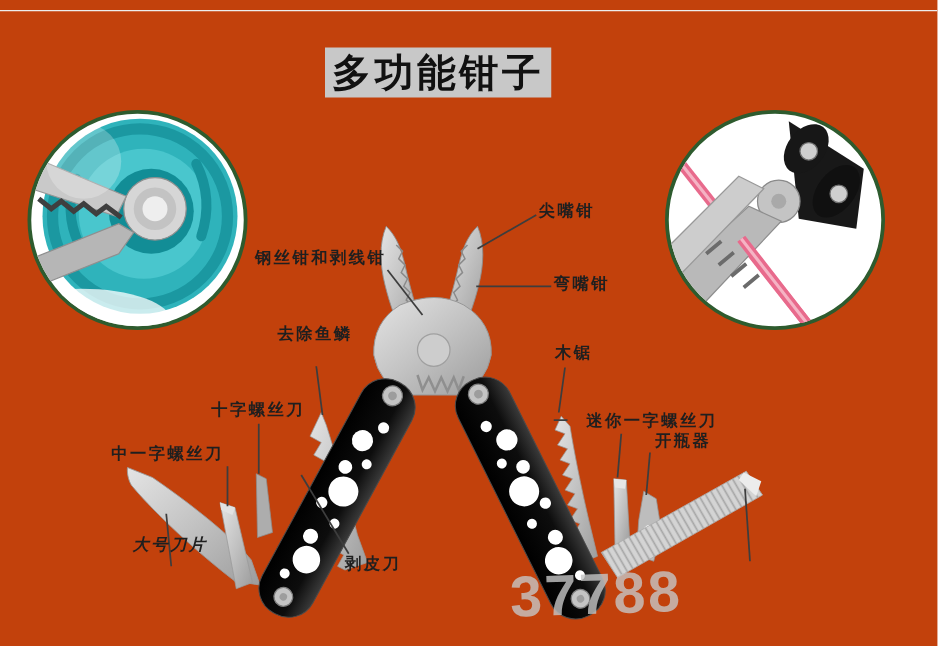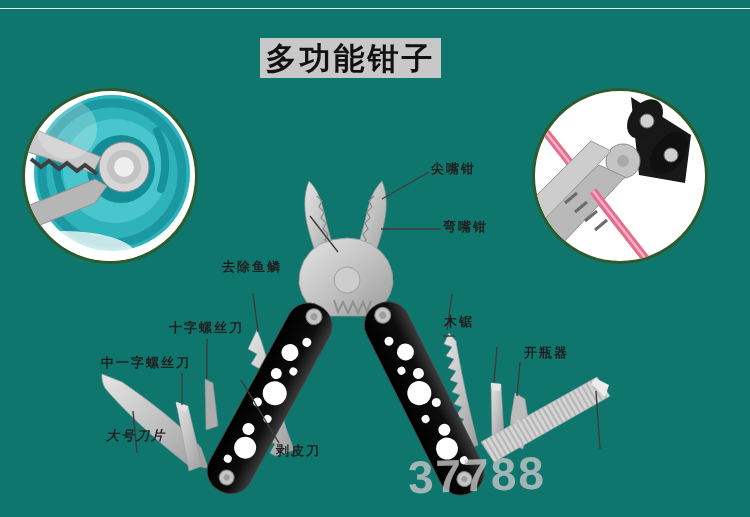--- a/index.html
+++ b/index.html
@@ -1,17 +1,17 @@
 <!DOCTYPE html>
 <html><head>
 <meta charset="utf-8">
 <style>
   html,body{margin:0;padding:0;background:#ffffff;}
   .stage{
-    position:relative;width:750px;height:517px;background:#0f766e;overflow:hidden;
+    position:relative;width:750px;height:517px;background:#c2410c;overflow:hidden;
     font-family:"Liberation Serif","DejaVu Serif",serif;
   }
   .top-divider{position:absolute;left:0;top:8px;width:100%;height:1px;background:#ededed;}
   .title-box{
     position:absolute;left:260px;top:38px;width:181px;height:40px;background:#c8c8c8;
     display:flex;align-items:center;justify-content:center;
     font-size:31px;font-weight:bold;color:#111;letter-spacing:3px;line-height:1;
   }
   .inset{
     position:absolute;width:176px;height:176px;box-sizing:border-box;
@@ -171,25 +171,27 @@
       <path d="M182,373 L182,405"></path>
       <path d="M137,453 L133,411"></path>
       <path d="M279,443 L241,380"></path>
       <path d="M452,294 L447,330 M443,336 L454,336"></path>
       <path d="M497,347 L494,382"></path>
       <path d="M520,362 L517,396"></path>
       <path d="M600,449 L596,391"></path>
     </g>
   </svg>
 
+  <div class="label" style="left:204px;top:199px;">钢丝钳和剥线钳</div>
   <div class="label" style="left:431px;top:162px;">尖嘴钳</div>
   <div class="label" style="left:443px;top:220px;">弯嘴钳</div>
   <div class="label" style="left:222px;top:260px;text-align:center;">去除鱼鳞</div>
   <div class="label" style="left:169px;top:321px;">十字螺丝刀</div>
-  <div class="label" style="left:101px;top:356px;">中一字螺丝刀</div>
+  <div class="label" style="left:89px;top:356px;">中一字螺丝刀</div>
   <div class="label" style="left:106px;top:429px;font-style:italic;">大号刀片</div>
   <div class="label" style="left:276px;top:444px;">剥皮刀</div>
-  <div class="label" style="left:444px;top:275px;margin-top:40px;">木锯</div>
+  <div class="label" style="left:444px;top:275px;">木锯</div>
+  <div class="label" style="left:469px;top:330px;">迷你一字螺丝刀</div>
   <div class="label" style="left:504px;top:346px;margin-left:20px;">开瓶器</div>
 
   <div class="watermark">37788</div>
 
 </div>
 
 </body></html>

